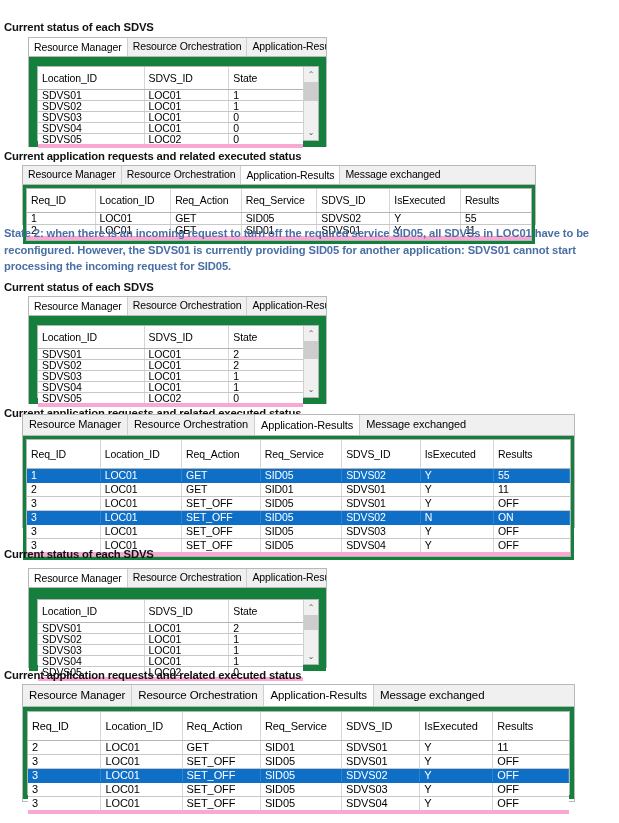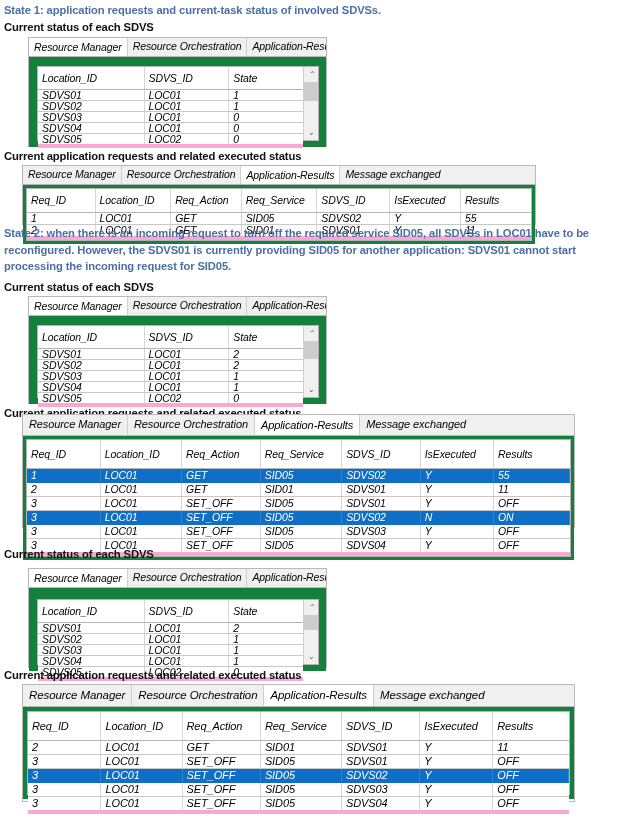--- a/index.html
+++ b/index.html
@@ -42,21 +42,20 @@
     padding: 0 0 0 4px;
     letter-spacing: -0.15px;
   }
 
   
   .tab-panel {
     border: 1px solid #b8b8b8;
     background: #ffffff;
     box-sizing: border-box;
     position: relative;
-    font-style: italic;
   }
   .tab-strip {
     display: flex;
     align-items: flex-end;
     background: #f0f0f0;
     border-bottom: 1px solid #b8b8b8;
     height: 19px;
     overflow: hidden;
     box-sizing: border-box;
   }
@@ -176,23 +175,20 @@
   .vscroll .thumb.top { top: 0; height: 45%; }
 
   
   .abs { position: absolute; }
 </style>
 </head>
 <body>
 
 <div class="page">
 
-  <div class="abs" style="left:0;top:2px;width:619px;">
-    <p class="state-caption">State 1: application requests and current-task status of involved SDVSs.</p>
-  </div>
 
   <div class="abs" style="left:0;top:20px;width:619px;">
     <p class="sub-heading">Current status of each SDVS</p>
   </div>
 
   <div class="abs tab-panel" style="left:28px;top:37px;width:299px;height:110px;">
     <div class="tab-strip">
       <div class="tab selected">Resource Manager</div>
       <div class="tab">Resource Orchestration</div>
       <div class="tab">Application-Results</div>

